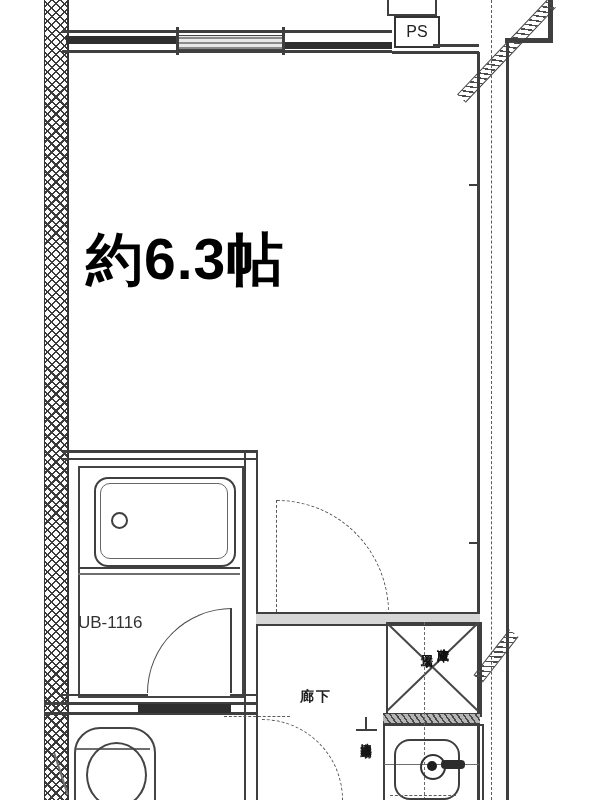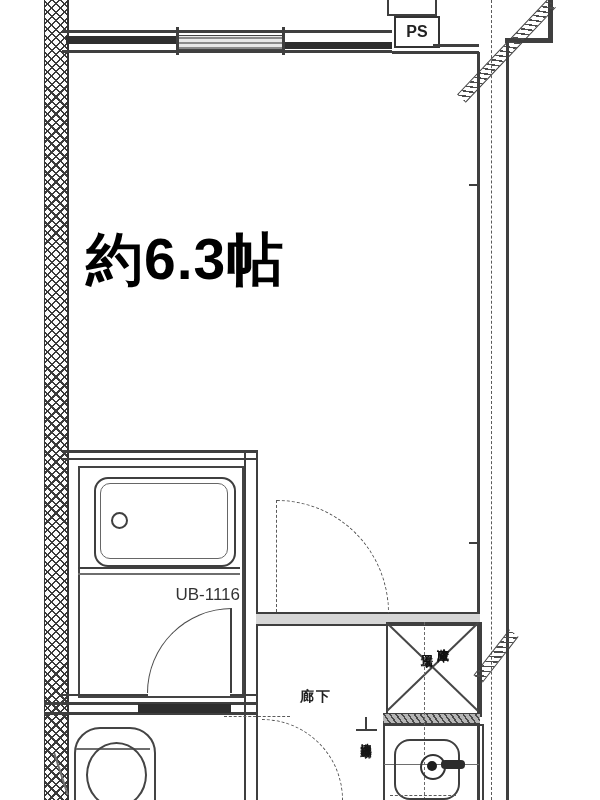--- a/index.html
+++ b/index.html
@@ -38,21 +38,21 @@
   <div class="dark" style="left:66px;top:36px;width:112px;height:8px;"></div>
   <div class="abs" style="left:178px;top:35px;width:104px;height:13px;border:1.5px solid #444;
        background:repeating-linear-gradient(0deg,#8a8a8a 0 2px,#e8e8e8 2px 5px);"></div>
   <div class="dark" style="left:284px;top:42px;width:108px;height:7px;"></div>
   <div class="ln" style="left:176px;top:27px;width:3px;height:28px;"></div>
   <div class="ln" style="left:282px;top:27px;width:3px;height:28px;"></div>
 
   <div class="abs" style="left:387px;top:0;width:46px;height:14px;border:2px solid #3f3f3f;border-top:none;"></div>
   <div class="abs" style="left:394px;top:16px;width:42px;height:28px;border:2.5px solid #333;
        display:flex;align-items:center;justify-content:center;">
-    <span class="label" style="position:static;font-size:16px;font-weight:700;color:#222;">PS</span>
+    <span class="label" style="position:static;font-size:16px;font-weight:400;color:#222;">PS</span>
   </div>
   <div class="ln" style="left:433px;top:44px;width:46px;height:2.5px;"></div>
   <div class="ln" style="left:392px;top:51px;width:87px;height:2.5px;"></div>
 
   <div class="ln" style="left:505px;top:38px;width:48px;height:4.5px;"></div>
   <div class="ln" style="left:548px;top:0;width:4.5px;height:42px;"></div>
   <div class="hatchband" style="left:441px;top:45px;width:131px;height:10px;transform:rotate(-46.5deg);"></div>
 
   <div class="ln" style="left:477px;top:52px;width:2.5px;height:748px;"></div>
   <div class="ln" style="left:506px;top:41px;width:3px;height:759px;"></div>
@@ -67,21 +67,21 @@
   <div class="ln" style="left:62px;top:457.5px;width:196px;height:2.5px;"></div>
   <div class="ln" style="left:244px;top:450px;width:2.2px;height:350px;"></div>
   <div class="ln" style="left:256px;top:450px;width:2.2px;height:350px;"></div>
 
   <div class="abs" style="left:78px;top:466px;width:162px;height:228px;border:2px solid #444;"></div>
   <div class="abs" style="left:94px;top:477px;width:138px;height:86px;border:2.5px solid #3f3f3f;border-radius:14px;"></div>
   <div class="abs" style="left:100px;top:483px;width:126px;height:74px;border:1.5px solid #666;border-radius:10px;"></div>
   <div class="abs round" style="left:111px;top:512px;width:13px;height:13px;border:2px solid #3f3f3f;"></div>
   <div class="ln" style="left:78px;top:567px;width:162px;height:2px;"></div>
   <div class="lnl" style="left:78px;top:572.5px;width:162px;height:2px;"></div>
-  <div class="label" style="left:78px;top:585px;width:162px;text-align:right;font-size:17px;color:#333;">UB-1116</div>
+  <div class="label" style="left:78px;top:613px;width:162px;text-align:left;font-size:17px;color:#333;">UB-1116</div>
 
   <div class="ln" style="left:230px;top:608px;width:2px;height:85px;"></div>
   <div class="arc-solid-tl" style="left:147px;top:608px;width:84px;height:84px;"></div>
 
   <div class="abs" style="left:256px;top:612px;width:224px;height:10px;background:#d6d6d6;
        border-top:2.2px solid #3f3f3f;border-bottom:2.2px solid #3f3f3f;"></div>
 
   <div class="dashv" style="left:276px;top:500px;height:112px;"></div>
   <div class="arc-dash-tr" style="left:277px;top:500px;width:111px;height:112px;"></div>
 

